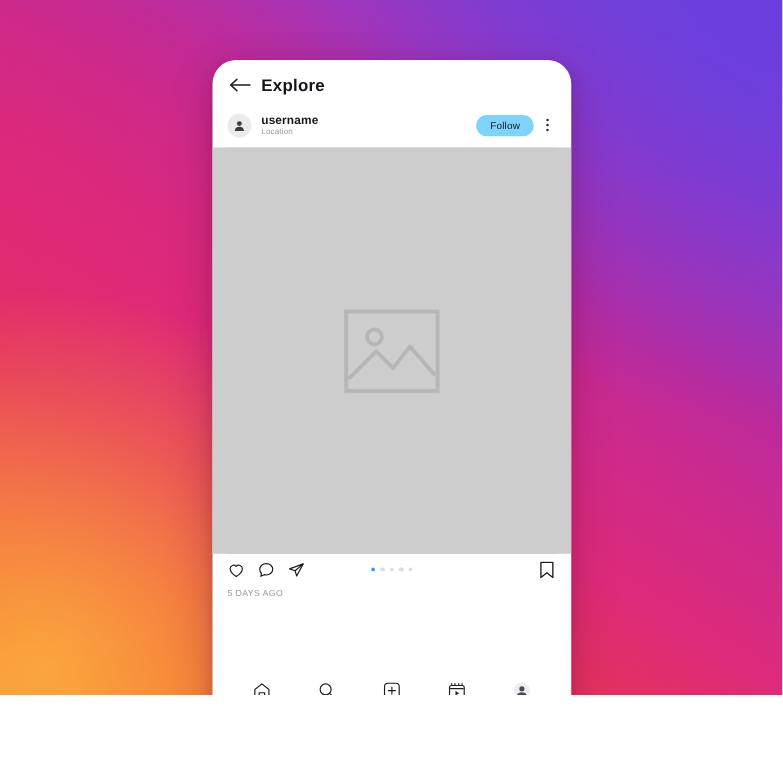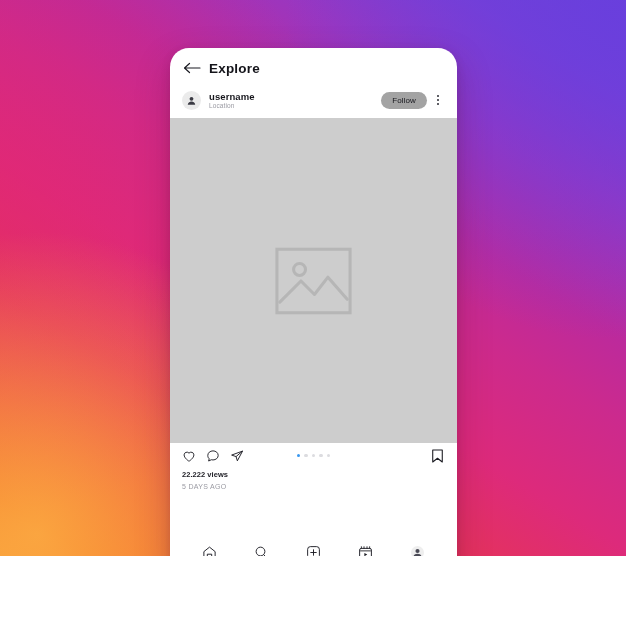--- a/index.html
+++ b/index.html
@@ -112,21 +112,21 @@
     line-height: 11px;
     letter-spacing: 0.1px;
   }
   .location-top {
     font-size: 6.5px;
     color: #9a9aa2;
     line-height: 8px;
     letter-spacing: 0.1px;
   }
   .follow-btn {
-    background: #a3a3a3;
+    background: #7dd3fc;
     border: none;
     border-radius: 11px;
     height: 17px;
     padding: 0 11px;
     font-size: 8px;
     color: #16161c;
     font-family: "Liberation Sans", sans-serif;
     letter-spacing: 0.1px;
     cursor: pointer;
     flex: none;
@@ -333,21 +333,20 @@
       </span>
 
       <span class="save-wrap">
         <svg width="13" height="14" viewBox="0 0 20 22" fill="none">
           <path d="M2.5 1.5h15v19l-7.5-6-7.5 6z" stroke="#1b1b22" stroke-width="1.7" stroke-linejoin="round" fill="none"></path>
         </svg>
       </span>
     </div>
 
     <div class="caption">
-      <div class="views">22.222 views</div>
       <div class="timestamp">5 DAYS AGO</div>
     </div>
 
     <div class="bottom-nav">
       <span class="nav-item">
         <svg width="15" height="15" viewBox="0 0 24 24" fill="none">
           <path d="M3 10.6 12 3.4l9 7.2V20a.9.9 0 0 1-.9.9h-4.6v-6.2H8.5v6.2H3.9A.9.9 0 0 1 3 20z" stroke="#1b1b22" stroke-width="1.5" stroke-linejoin="round" fill="none"></path>
         </svg>
       </span>
       <span class="nav-item">

